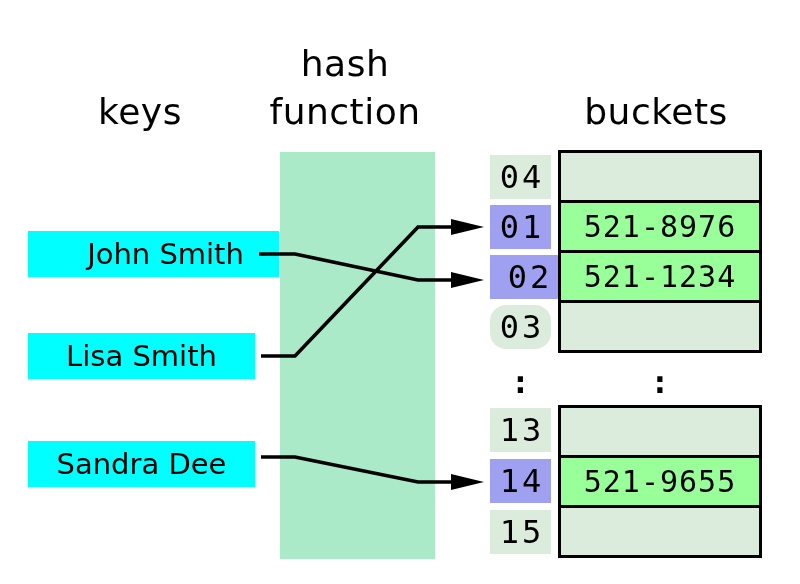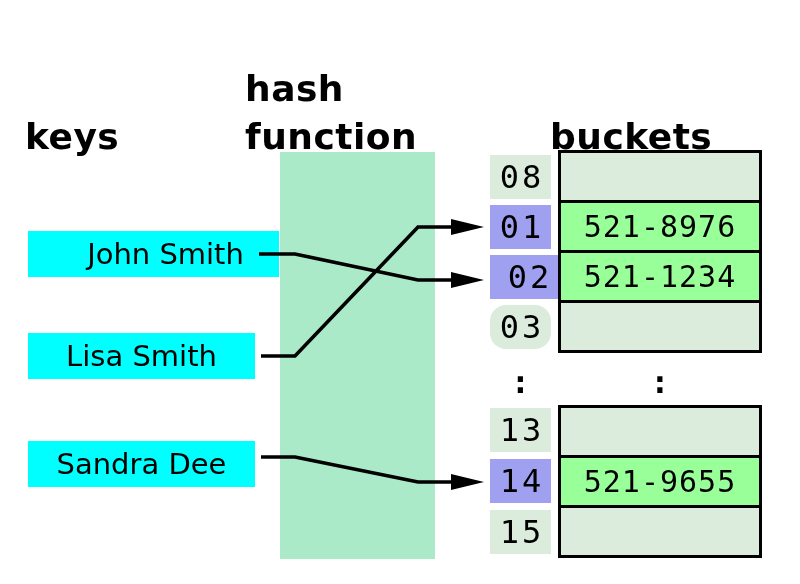--- a/index.html
+++ b/index.html
@@ -1,22 +1,22 @@
 <!DOCTYPE html>
 <html><head>
 <meta charset="utf-8">
 <style>
   html,body { margin:0; padding:0; background:#ffffff; }
   .canvas {
     position:relative; width:800px; height:584px; background:#ffffff;
     font-family:"DejaVu Sans", sans-serif; color:#000; overflow:hidden;
   }
   .heading {
-    position:absolute; font-weight:bold; font-size:36px; line-height:48px;
-    text-align:left; letter-spacing:0.5px;margin-top:25px;
+    position:absolute; font-weight:normal; font-size:36px; line-height:48px;
+    text-align:center; letter-spacing:0.5px;
   }
   #keys-heading    { left:25px;  top:88px; width:230px; }
   #hash-heading    { left:245px; top:40px; width:200px; }
   #buckets-heading { left:550px; top:88px; width:212px; }
 
   .hash-rect {
     position:absolute; left:280px; top:152px; width:155px; height:407px;
     background:#aaeac8;
   }
 
@@ -91,21 +91,21 @@
     <g>
       <polyline points="259,254 295,254 418,280 453,280" fill="none" stroke="#000" stroke-width="3.6"></polyline>
       <polygon points="451,272 484,280 451,288" fill="#000"></polygon>
     </g>
     <g>
       <polyline points="261,457 295,457 418,482 453,482" fill="none" stroke="#000" stroke-width="3.6"></polyline>
       <polygon points="451,474 484,482 451,490" fill="#000"></polygon>
     </g>
   </svg>
 
-  <div class="index-cell" id="idx-00">08</div>
+  <div class="index-cell" id="idx-00">04</div>
   <div class="index-cell hl" id="idx-01">01</div>
   <div class="index-cell hl" id="idx-02">02</div>
   <div class="index-cell" id="idx-03">03</div>
   <div class="index-cell" id="idx-13">13</div>
   <div class="index-cell hl" id="idx-14">14</div>
   <div class="index-cell" id="idx-15">15</div>
 
   <div class="colon" id="colon-index">:</div>
   <div class="colon" id="colon-buckets">:</div>
 

